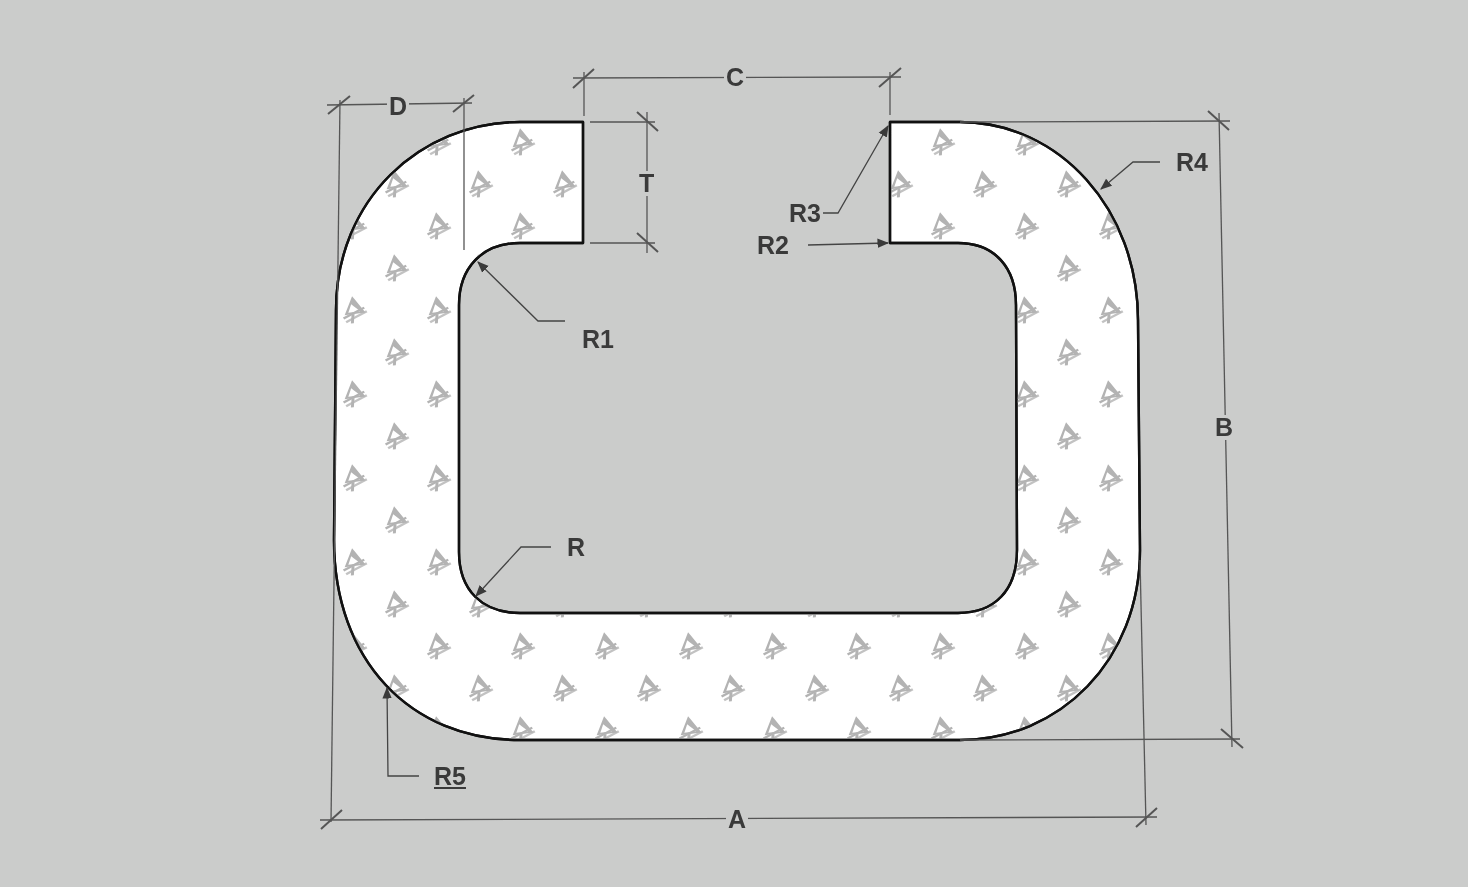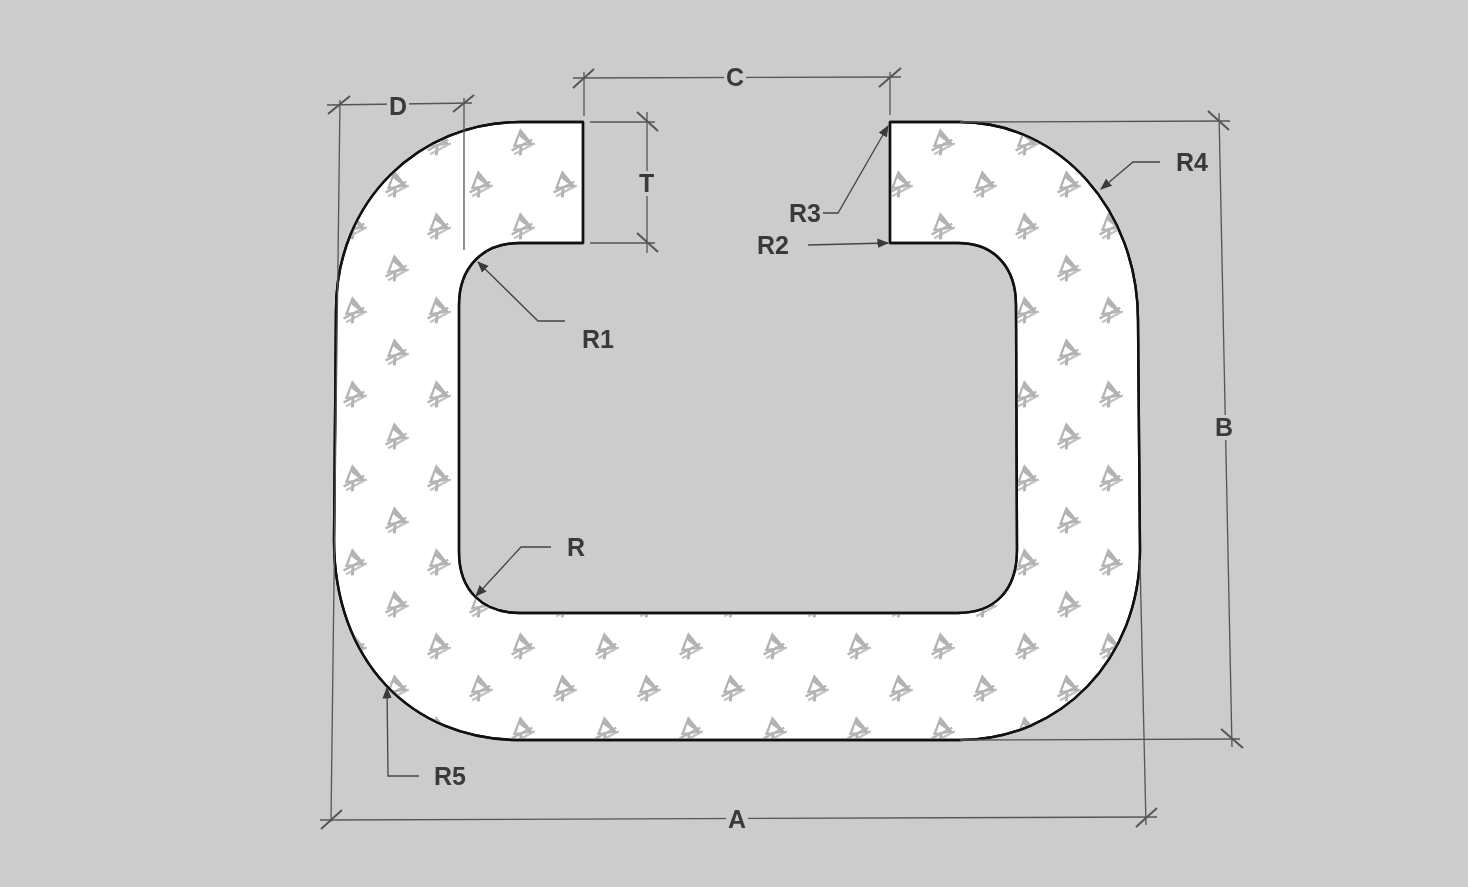--- a/index.html
+++ b/index.html
@@ -160,17 +160,17 @@
 
   
   <span class="lbl" style="left:387px;top:94px;">D</span>
   <span class="lbl" style="left:724px;top:65px;">C</span>
   <span class="lbl" style="left:637px;top:171px;">T</span>
   <span class="lbl" style="left:1213px;top:415px;">B</span>
   <span class="lbl" style="left:726px;top:807px;">A</span>
 
   <span class="lbl" style="left:580px;top:327px;">R1</span>
   <span class="lbl" style="left:565px;top:535px;">R</span>
-  <span class="lbl" style="left:432px;top:764px;">R5</span>
+  <span class="lbl" style="left:432px;top:764px;text-decoration:underline;">R5</span>
   <span class="lbl" style="left:787px;top:201px;">R3</span>
   <span class="lbl" style="left:755px;top:233px;">R2</span>
   <span class="lbl" style="left:1174px;top:150px;">R4</span>
 </div>
 
 </body></html>

